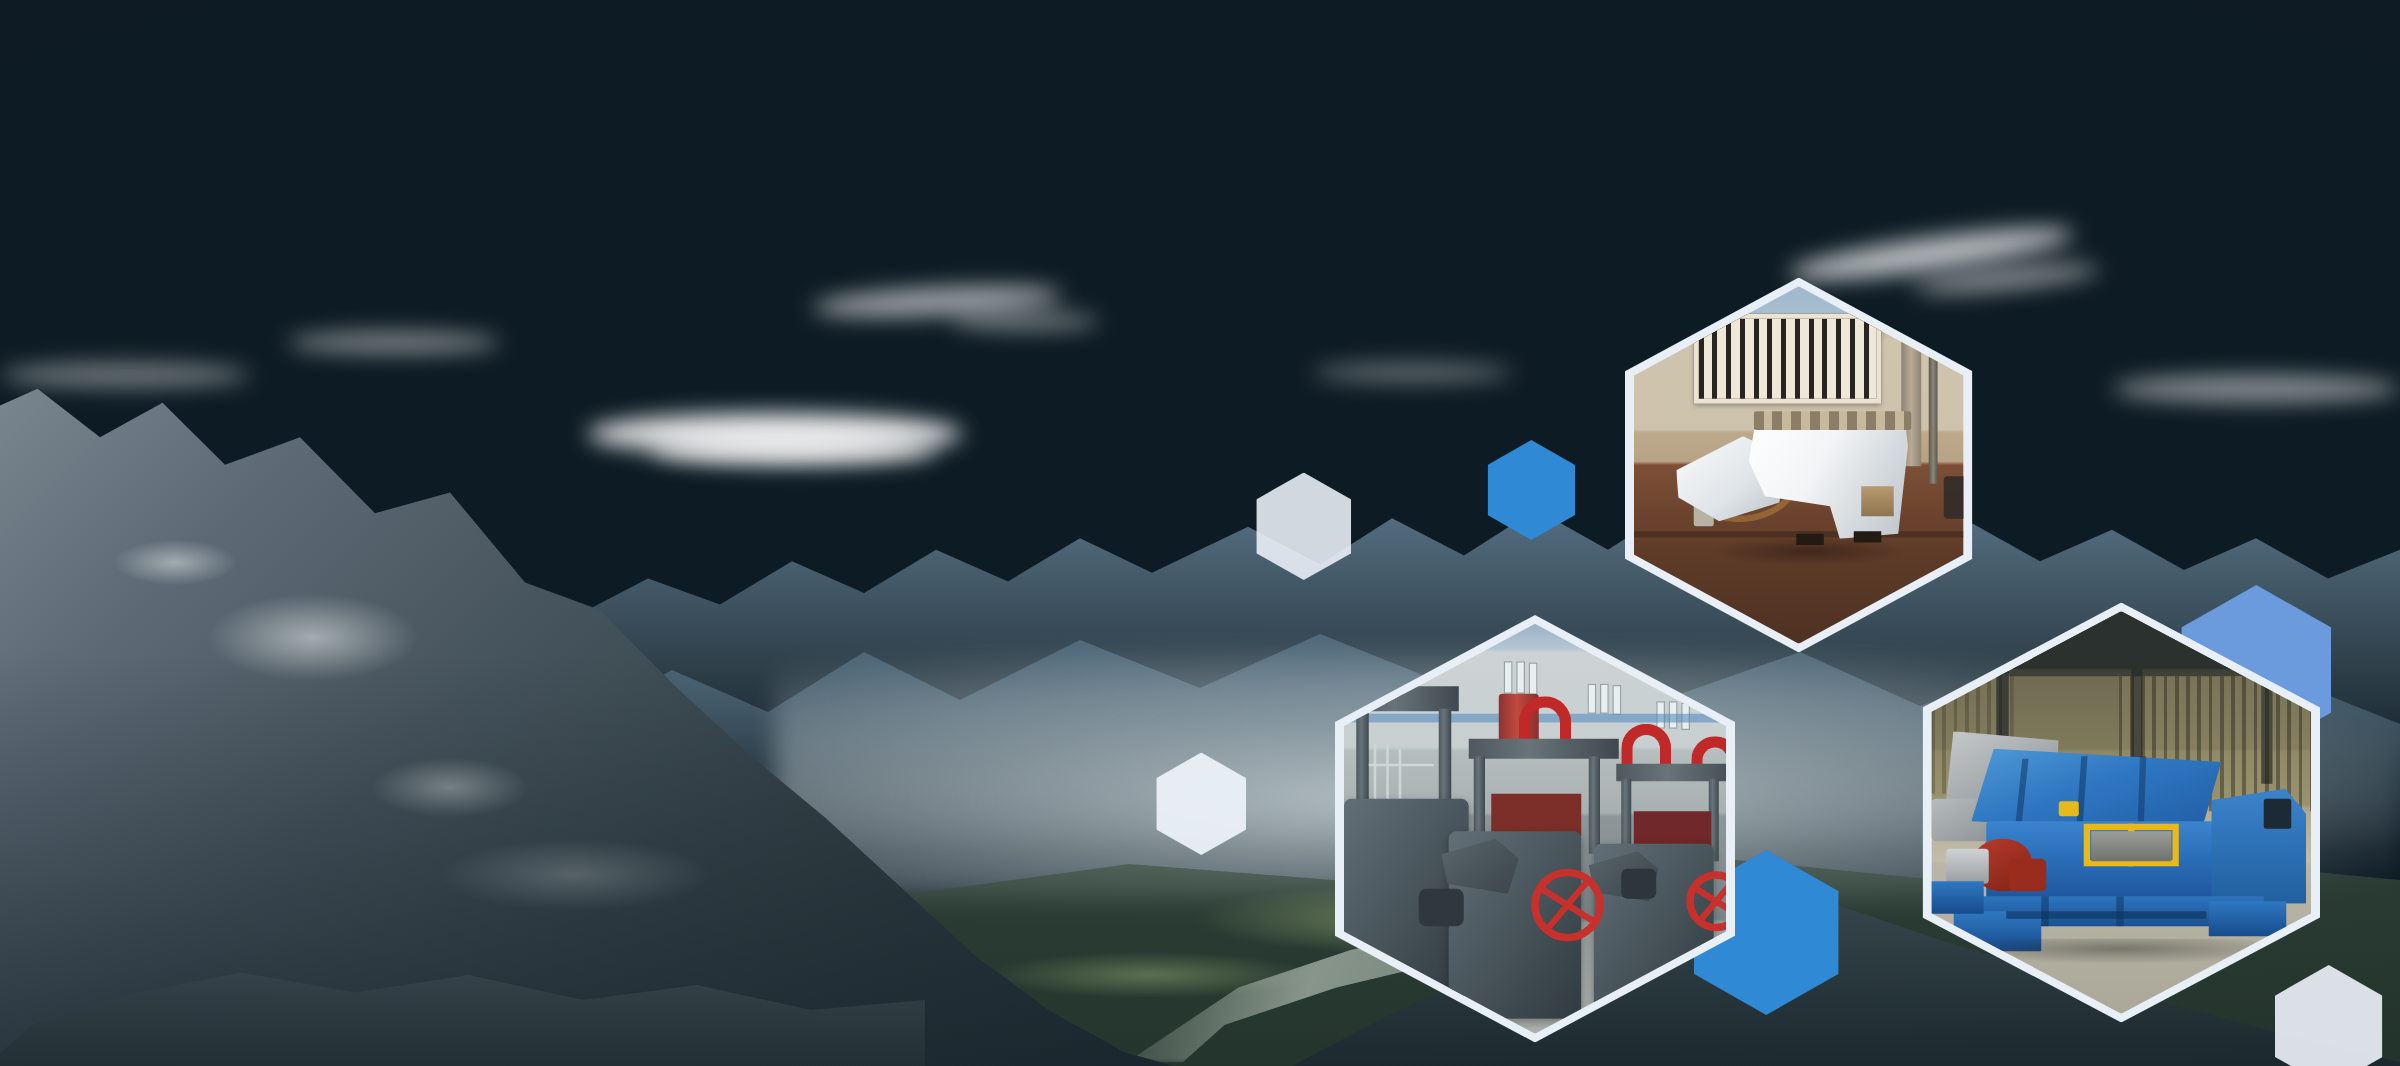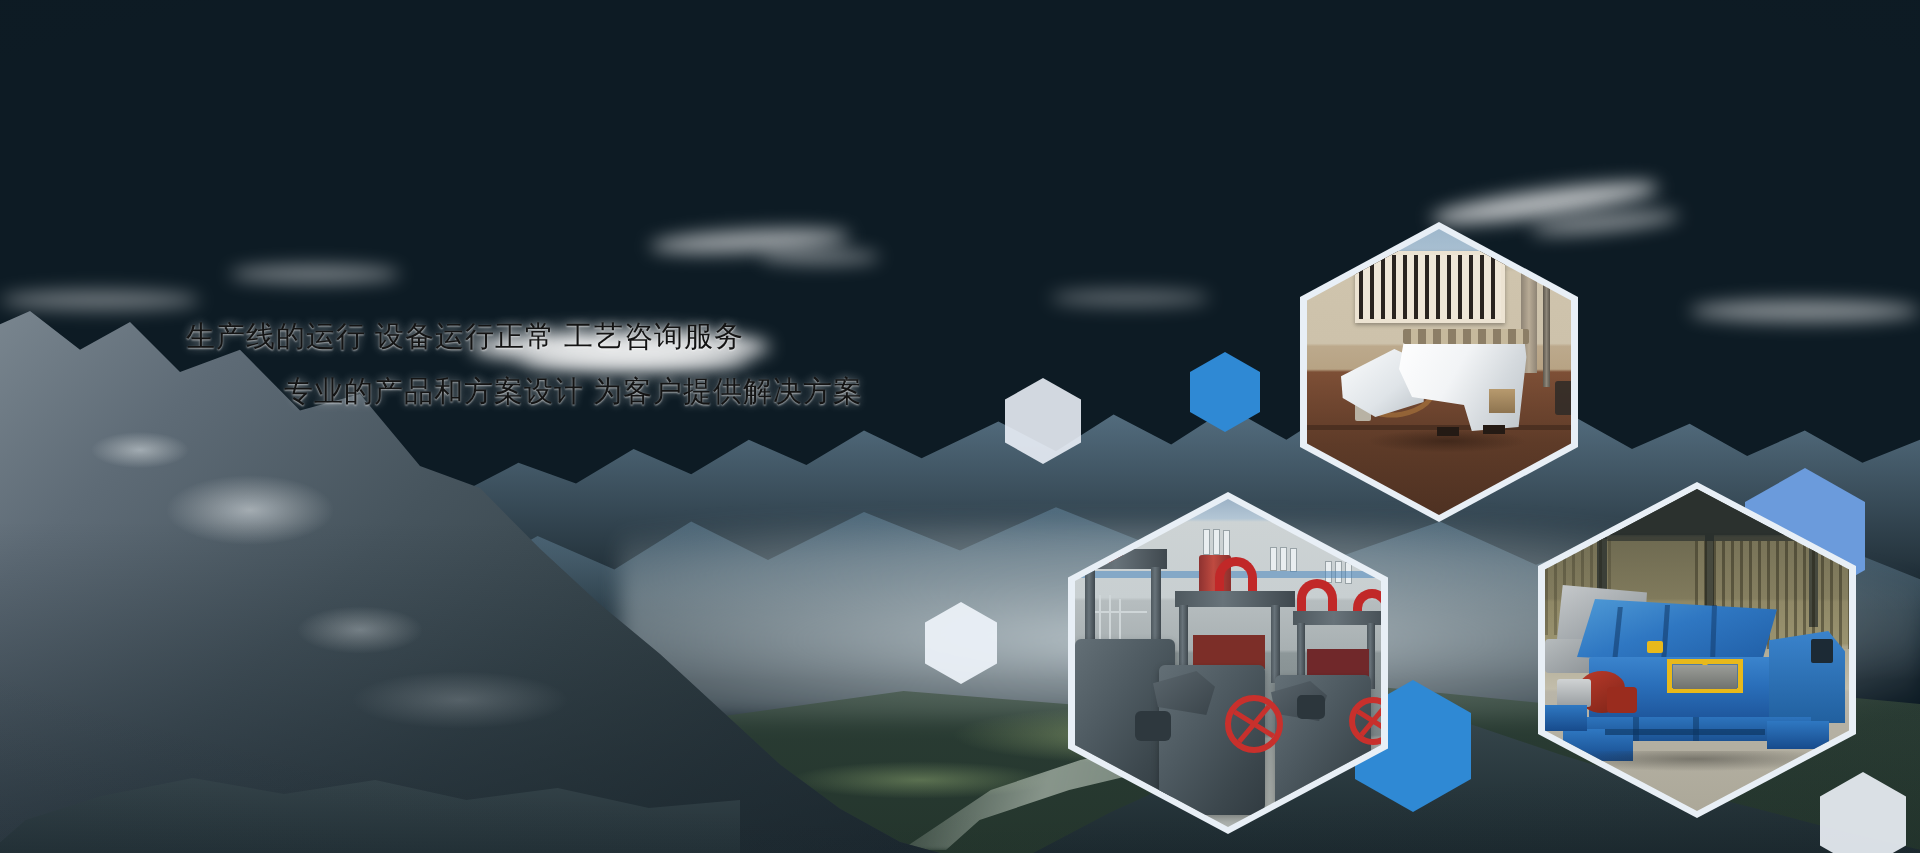--- a/index.html
+++ b/index.html
@@ -350,24 +350,20 @@
     <div class="valley-haze"></div>
     <div class="valley-floor"></div>
     <div class="river"></div>
     <div class="peak-left"></div>
     <div class="peak-left-shade"></div>
     <div class="fg-ridge-right"></div>
     <div class="fg-ridge-left"></div>
     <div class="bg-vignette"></div>
   </div>
 
-  <div class="headline">
-    <span class="l1">生产线的运行 设备运行正常 工艺咨询服务</span>
-    <span class="l2">专业的产品和方案设计  为客户提供解决方案</span>
-  </div>
 
   <div class="deco" style="left:1005px; top:378px; width:76px; height:86px; background:#eef3fa; opacity:.88;"></div>
 
   <div class="deco" style="left:925px; top:602px; width:72px; height:82px; background:#eef3fa; opacity:.92;"></div>
 
   <div class="deco" style="left:1190px; top:352px; width:70px; height:80px; background:#2f89d4;"></div>
 
   <div class="deco" style="left:1745px; top:468px; width:120px; height:136px; background:#6b9bdc;"></div>
 
   <div class="deco" style="left:1355px; top:680px; width:116px; height:132px; background:#2f89d4;"></div>

